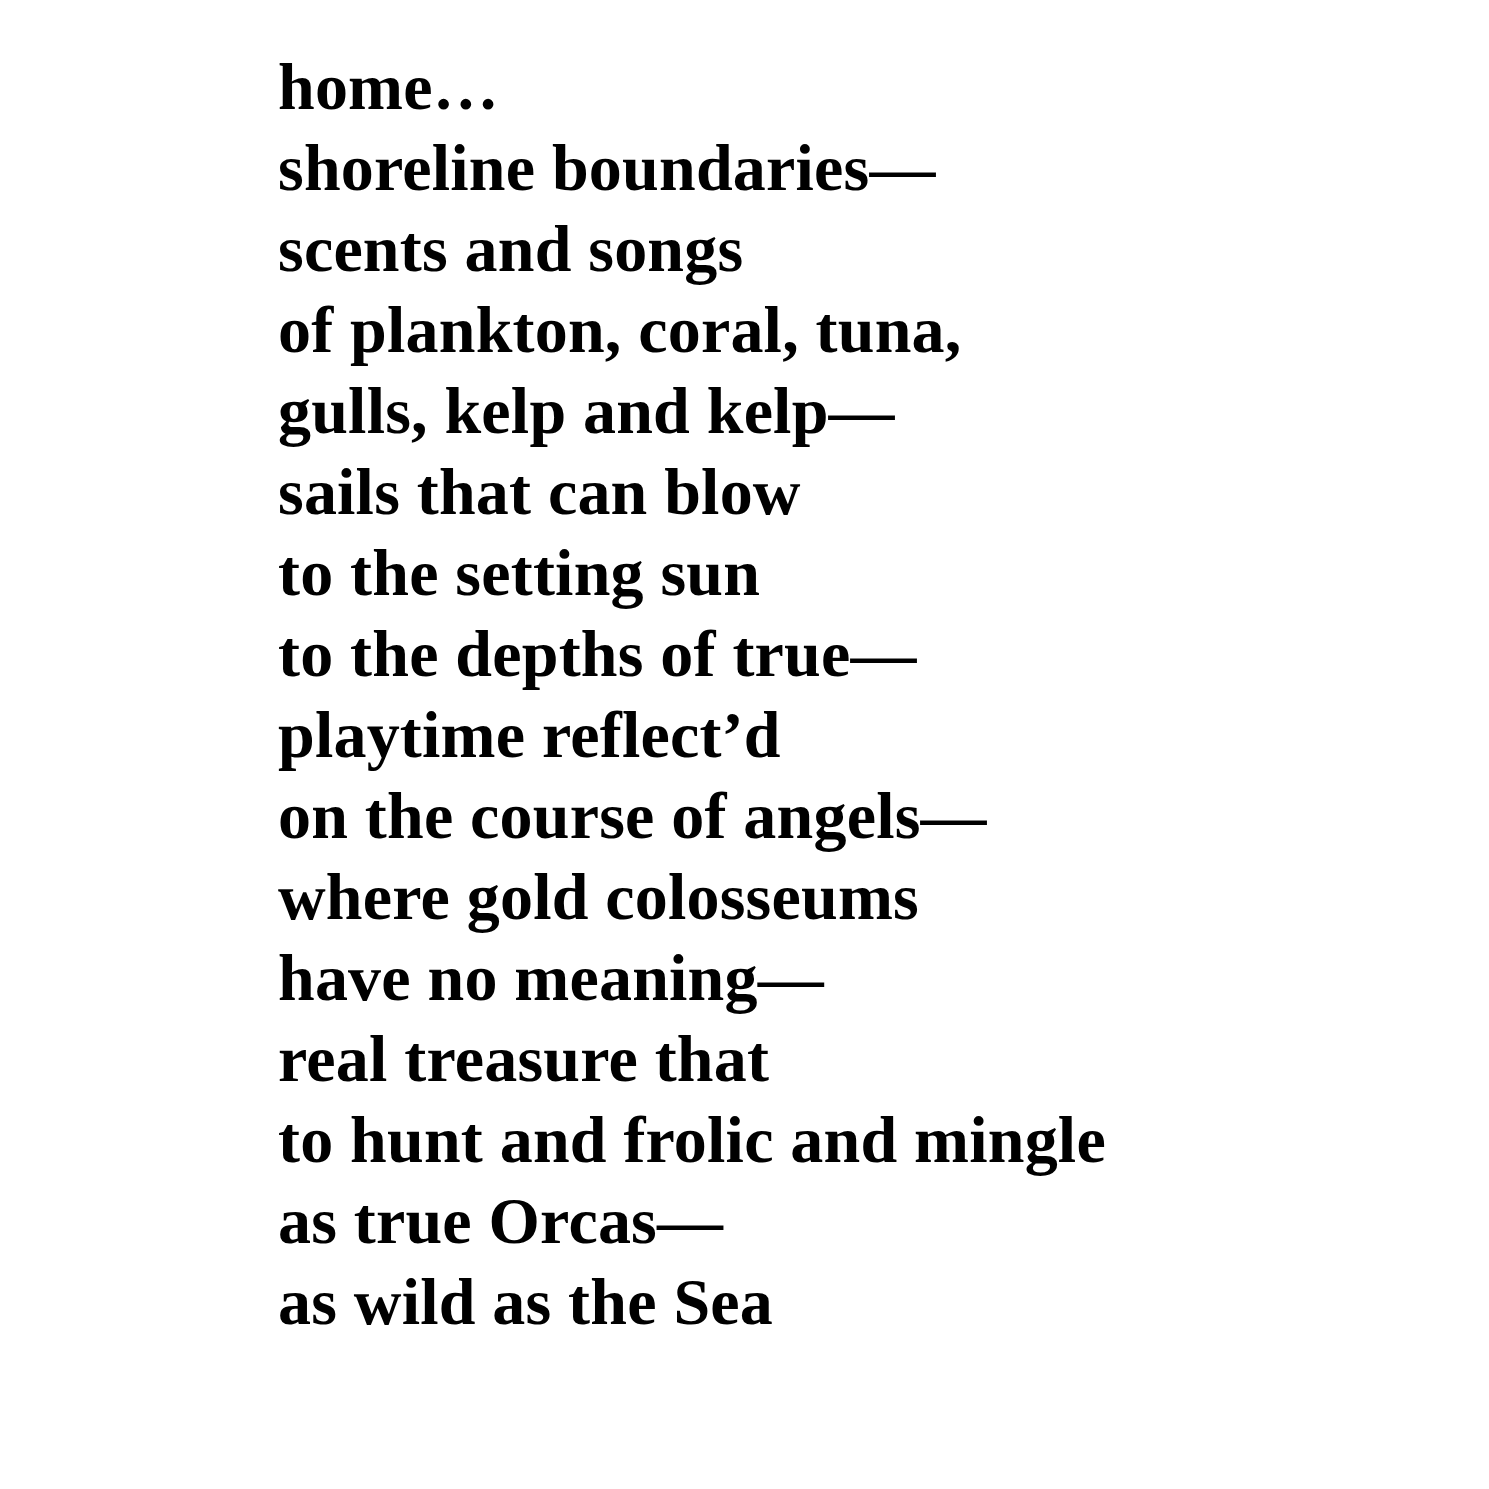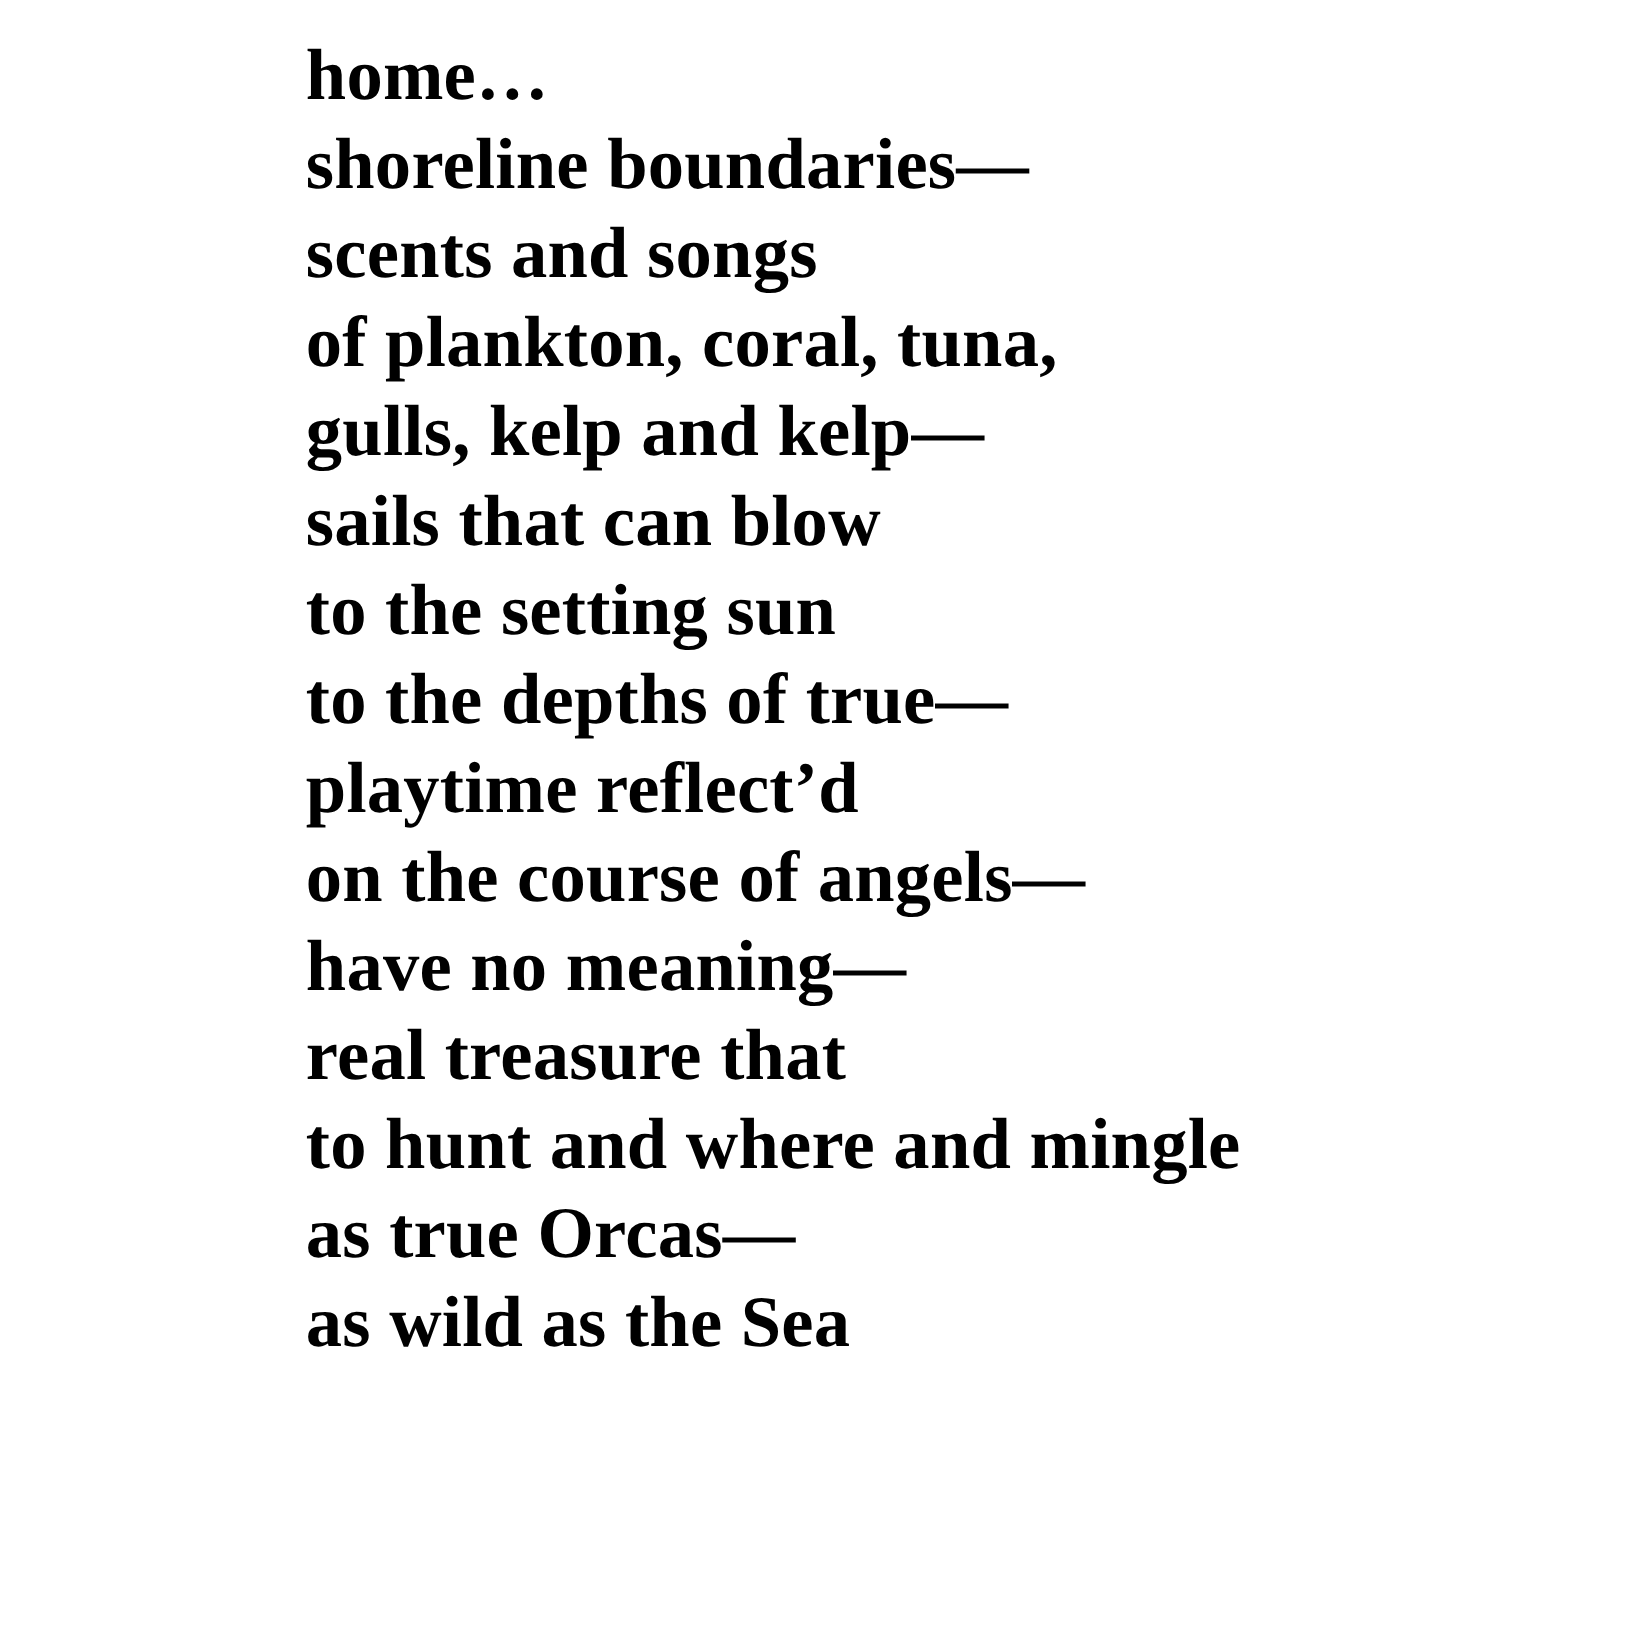--- a/index.html
+++ b/index.html
@@ -10,21 +10,21 @@
   .page {
     position: relative;
     width: 1489px;
     height: 1489px;
     background: #ffffff;
     overflow: hidden;
   }
   .poem {
     position: absolute;
     left: 278px;
-    top: 28px;
+    top: 46px;
     width: 1120px;
   }
   .line {
     font-family: "Liberation Serif", "DejaVu Serif", serif;
     font-weight: bold;
     font-size: 66px;
     line-height: 81px;
     color: #000000;
     white-space: pre;
     letter-spacing: 0.2px;
@@ -38,19 +38,20 @@
     <div class="line">home…</div>
     <div class="line">shoreline boundaries—</div>
     <div class="line">scents and songs</div>
     <div class="line">of plankton, coral, tuna,</div>
     <div class="line">gulls, kelp and kelp—</div>
     <div class="line">sails that can blow</div>
     <div class="line">to the setting sun</div>
     <div class="line">to the depths of true—</div>
     <div class="line">playtime reflect’d</div>
     <div class="line">on the course of angels—</div>
+    <div class="line">where gold colosseums</div>
     <div class="line">have no meaning—</div>
     <div class="line">real treasure that</div>
-    <div class="line">to hunt and where and mingle</div>
+    <div class="line">to hunt and frolic and mingle</div>
     <div class="line">as true Orcas—</div>
     <div class="line">as wild as the Sea</div>
   </div>
 </div>
 
 </body></html>

